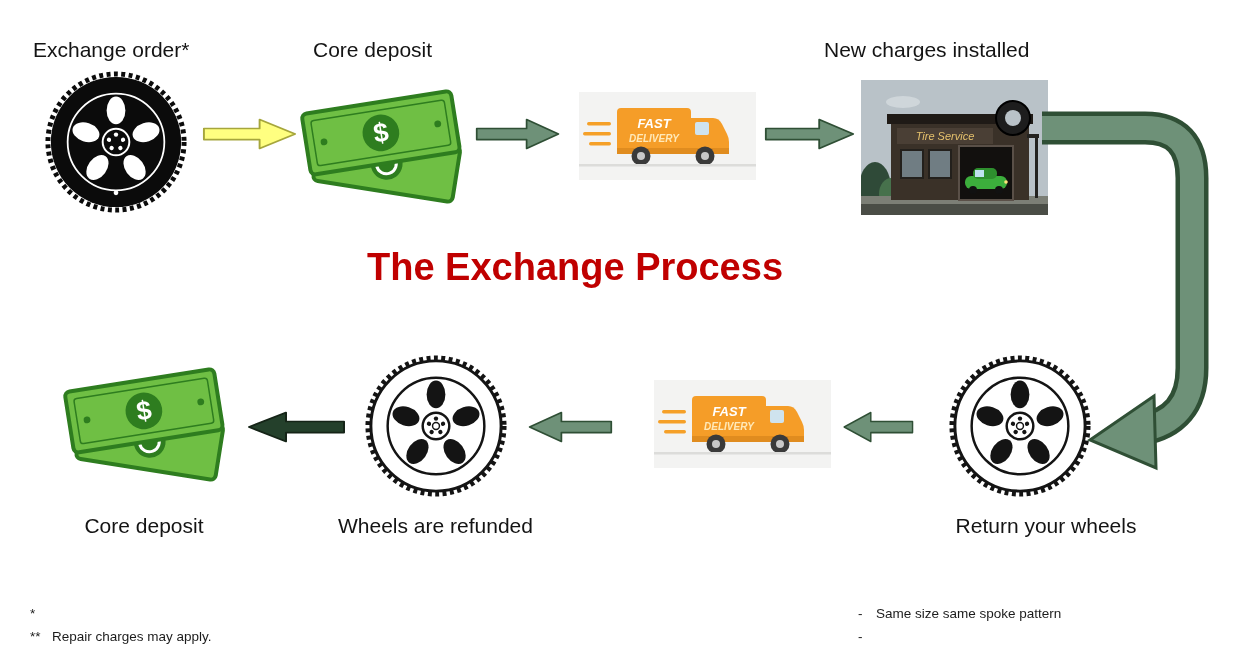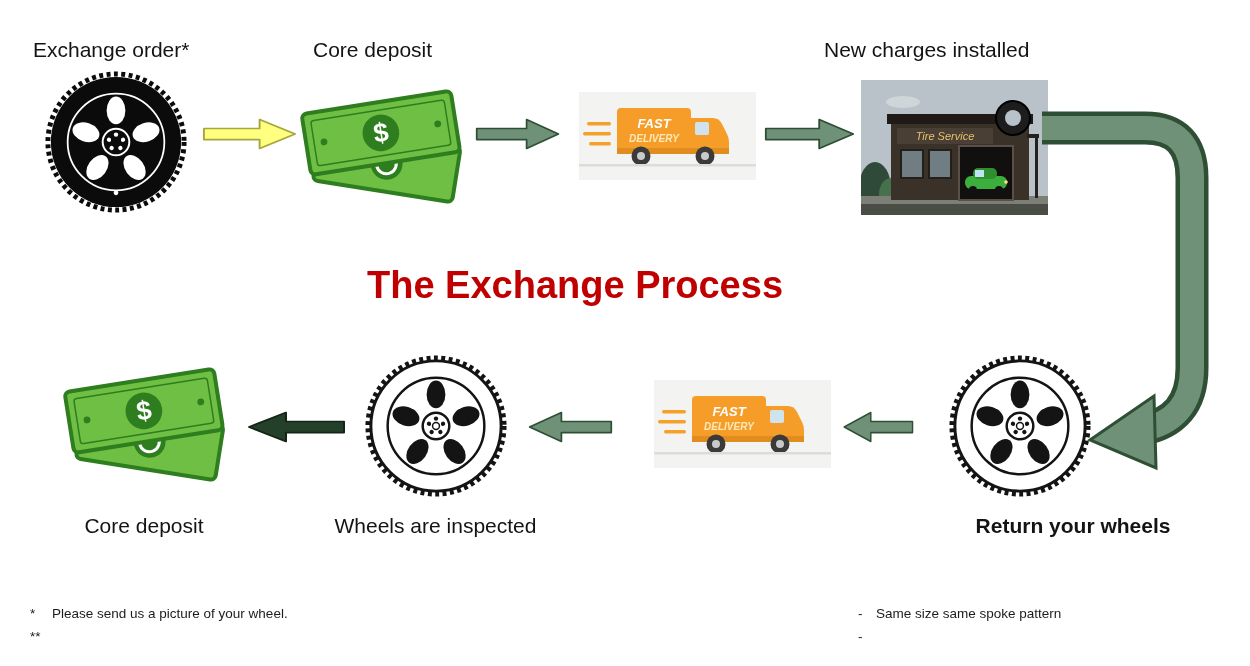--- a/index.html
+++ b/index.html
@@ -178,65 +178,65 @@
   <svg class="abs" style="left:861px;top:72px;width:187px;height:135px;" viewBox="0 0 187 135">
       <use href="#sym-shop"></use>
     </svg>
 
   <svg class="abs" style="left:1040px;top:98px;width:195px;height:380px;" viewBox="0 0 195 380">
     <path class="curve-outer" d="M 2 22 L 105 22 Q 152 22 152 72 L 152 262 Q 152 315 100 324"></path>
     <path class="curve-inner" d="M 2 22 L 105 22 Q 152 22 152 72 L 152 262 Q 152 315 100 324"></path>
     <polygon class="curve-head" points="50,334 114,290 116,362"></polygon>
   </svg>
 
-  <div class="abs title" style="left:320px;top:256px;width:510px;">The Exchange Process</div>
+  <div class="abs title" style="left:320px;top:238px;width:510px;">The Exchange Process</div>
 
   <svg class="abs" style="left:56px;top:344px;width:180px;height:134px;" viewBox="0 0 180 135">
       <use href="#sym-cash"></use>
     </svg>
 
   <div class="abs multiline centered" style="left:30px;top:503px;width:228px;">
     <div>Core deposit</div>
   </div>
 
   <svg class="abs arrow-dark flip" style="left:246px;top:402px;width:100px;height:34px;" viewBox="0 0 100 40" preserveAspectRatio="none">
       <use href="#sym-arrow"></use>
     </svg>
 
   <svg class="abs" style="left:362px;top:344px;width:148px;height:148px;" viewBox="0 0 150 150">
       <use href="#sym-wheel-white"></use>
     </svg>
 
-  <div class="abs step-label centered" style="left:303px;top:506px;width:265px;">Wheels are inspected</div>
+  <div class="abs step-label centered" style="left:303px;top:506px;width:265px;">Wheels are refunded</div>
 
   <svg class="abs arrow-green flip" style="left:527px;top:402px;width:86px;height:34px;" viewBox="0 0 100 40" preserveAspectRatio="none">
       <use href="#sym-arrow"></use>
     </svg>
 
   <svg class="abs" style="left:654px;top:372px;width:177px;height:88px;" viewBox="0 0 177 88">
       <use href="#sym-truck"></use>
     </svg>
 
   <svg class="abs arrow-green flip" style="left:842px;top:402px;width:72px;height:34px;" viewBox="0 0 100 40" preserveAspectRatio="none">
       <use href="#sym-arrow"></use>
     </svg>
 
   <svg class="abs" style="left:946px;top:344px;width:148px;height:148px;" viewBox="0 0 150 150">
       <use href="#sym-wheel-white"></use>
     </svg>
 
-  <div class="abs step-label centered" style="left:957px;top:506px;width:232px;font-weight:bold;">Return your wheels</div>
+  <div class="abs step-label centered" style="left:930px;top:506px;width:232px;">Return your wheels</div>
 
   <div class="abs footnotes" style="left:30px;top:594px;width:420px;">
     <div class="footnote-line">
       <span class="fn-marker-l">*</span>
-      <span>Please send us a picture of your wheel.</span>
     </div>
     <div class="footnote-line">
       <span class="fn-marker-l">**</span>
+      <span>Repair charges may apply.</span>
     </div>
   </div>
 
   <div class="abs footnotes" style="left:858px;top:594px;width:380px;">
     <div class="footnote-line">
       <span class="fn-marker-r">-</span>
       <span>Same size same spoke pattern</span>
     </div>
     <div class="footnote-line">
       <span class="fn-marker-r">-</span>

